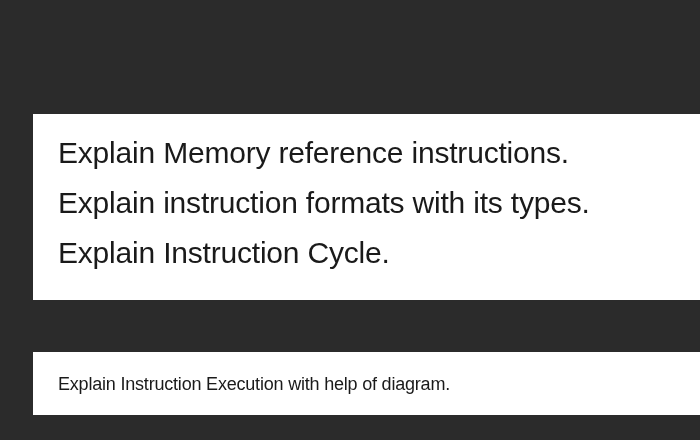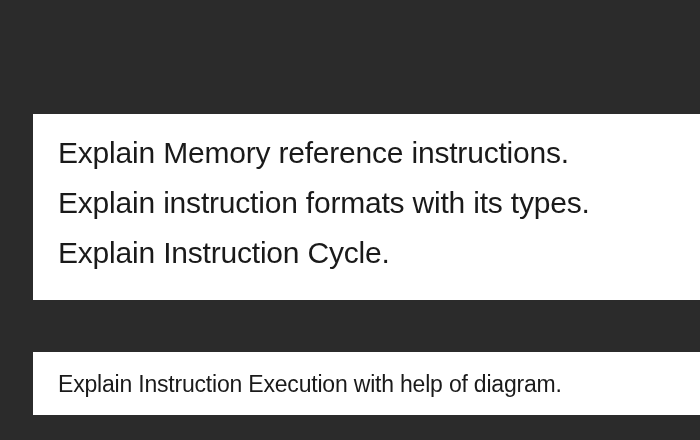--- a/index.html
+++ b/index.html
@@ -53,21 +53,21 @@
     font-size: 30px;
     line-height: 50px;
     letter-spacing: -0.2px;
     white-space: nowrap;
     font-weight: 400;
   }
 
   .q-line-small {
     color: #1a1a1a;
     font-family: "Liberation Sans", sans-serif;
-    font-size: 23px;
+    font-size: 18px;
     line-height: 30px;
     letter-spacing: -0.2px;
     white-space: nowrap;
     font-weight: 400;
   }
 </style>
 </head>
 <body>
 
 <div id="screen">

